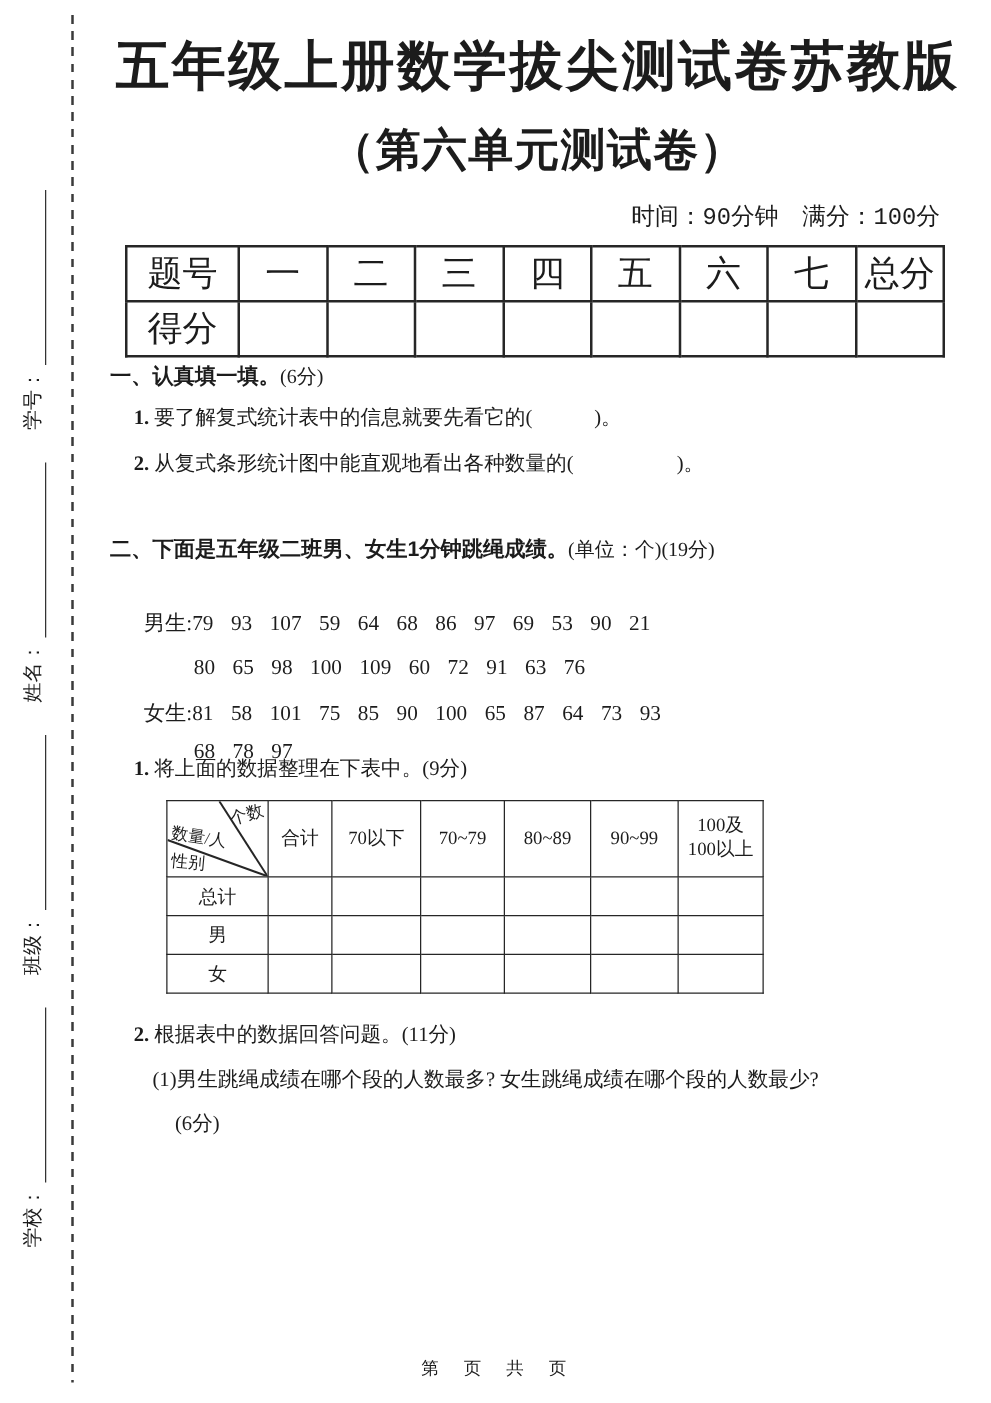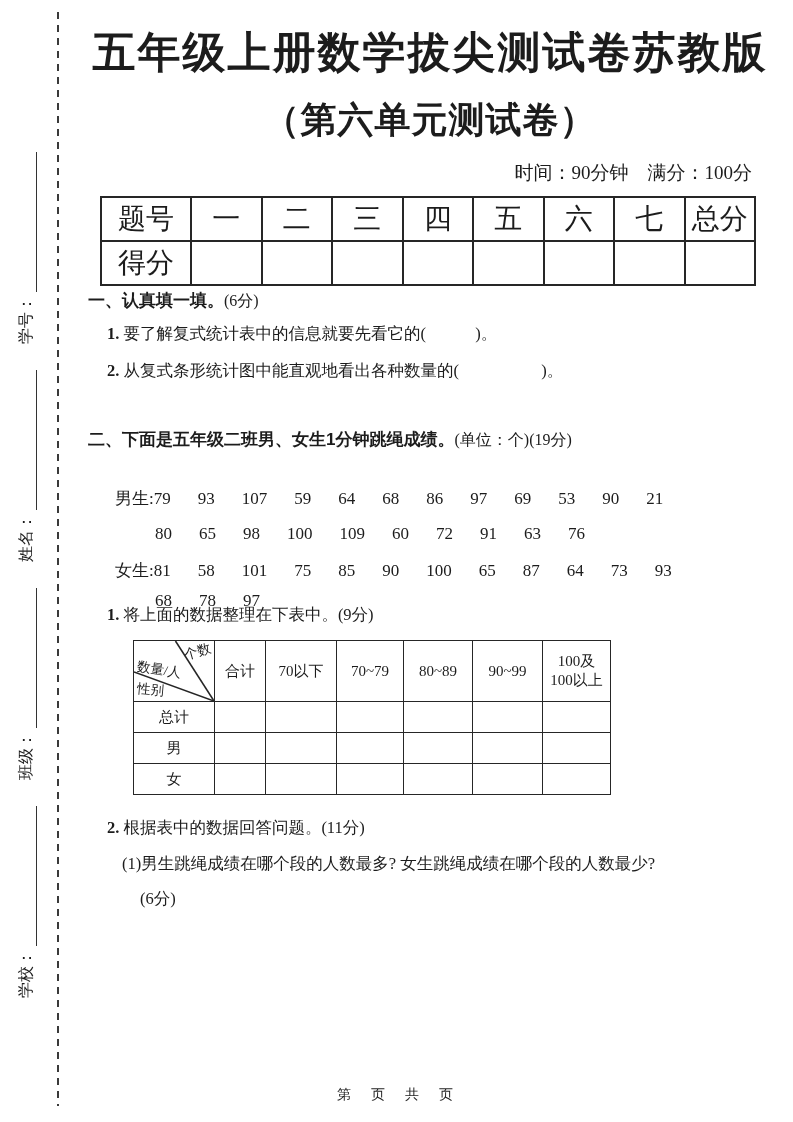--- a/index.html
+++ b/index.html
@@ -13,40 +13,40 @@
     font-size:16px;white-space:nowrap;}
   .side-group{display:inline-flex;align-items:flex-end;margin-right:26px;}
   .side-line{display:inline-block;width:140px;height:6px;border-bottom:1.6px solid #333;margin-left:4px;}
   
   .content{position:absolute;left:88px;top:0;width:684px;height:1122px;}
   .title{position:absolute;top:24px;left:0;width:100%;text-align:center;
     font-family:"Liberation Sans",sans-serif;font-weight:700;font-size:43px;letter-spacing:2px;}
   .subtitle{position:absolute;top:96px;left:0;width:100%;text-align:center;
     font-family:"Liberation Sans",sans-serif;font-weight:700;font-size:36px;letter-spacing:1px;}
   .time-info{position:absolute;top:160px;right:20px;
-    font-family:Liberation Serif, serif;font-size:19px;}
+    font-family:Liberation Mono, monospace;font-size:19px;}
   
   .score-table{position:absolute;top:196px;left:12px;width:656px;
     border-collapse:collapse;table-layout:fixed;}
   .score-table td{border:2px solid #262626;height:42px;text-align:center;
     font-size:28px;padding:0;}
   
   .sec-head{position:absolute;left:0;font-size:17px;white-space:nowrap;}
   .sec-label{font-family:"Liberation Sans",sans-serif;font-weight:700;}
   .sec-points{font-size:16px;}
   #sec1{top:289px;} #sec2{top:428px;}
   .item{position:absolute;left:19px;font-size:16.5px;white-space:nowrap;}
   .item-num{font-weight:700;margin-right:4px;}
   #item1{top:323px;} #item2{top:360px;} #item3{top:395px;}
   
   .scores{position:absolute;top:463px;left:27px;width:640px;height:135px;font-size:17px;}
   .score-line{position:absolute;left:0;display:flex;align-items:baseline;white-space:nowrap;margin-top:22px;}
   .score-line.indent{padding-left:40px;}
   #boys1{top:2px;} #boys2{top:39px;} #girls1{top:74px;} #girls2{top:106px;}
-  .nums{display:inline-flex;gap:27px;}
+  .nums{display:inline-flex;gap:14px;}
   
   .sub-line{position:absolute;font-size:16.5px;white-space:nowrap;text-align:center;}
   .sub-num{font-weight:700;margin-right:4px;}
   #sub1{top:604px;left:19px;} #sub2{top:817px;left:19px;}
   #q1{position:absolute;top:853px;left:34px;font-size:16.5px;white-space:nowrap;}
   #q1pts{position:absolute;top:888px;left:52px;font-size:16.5px;}
   
   .stats-table{position:absolute;top:640px;left:45px;width:477px;
     border-collapse:collapse;table-layout:fixed;}
   .stats-table td{border:1.7px solid #262626;text-align:center;font-size:15px;padding:0;}

